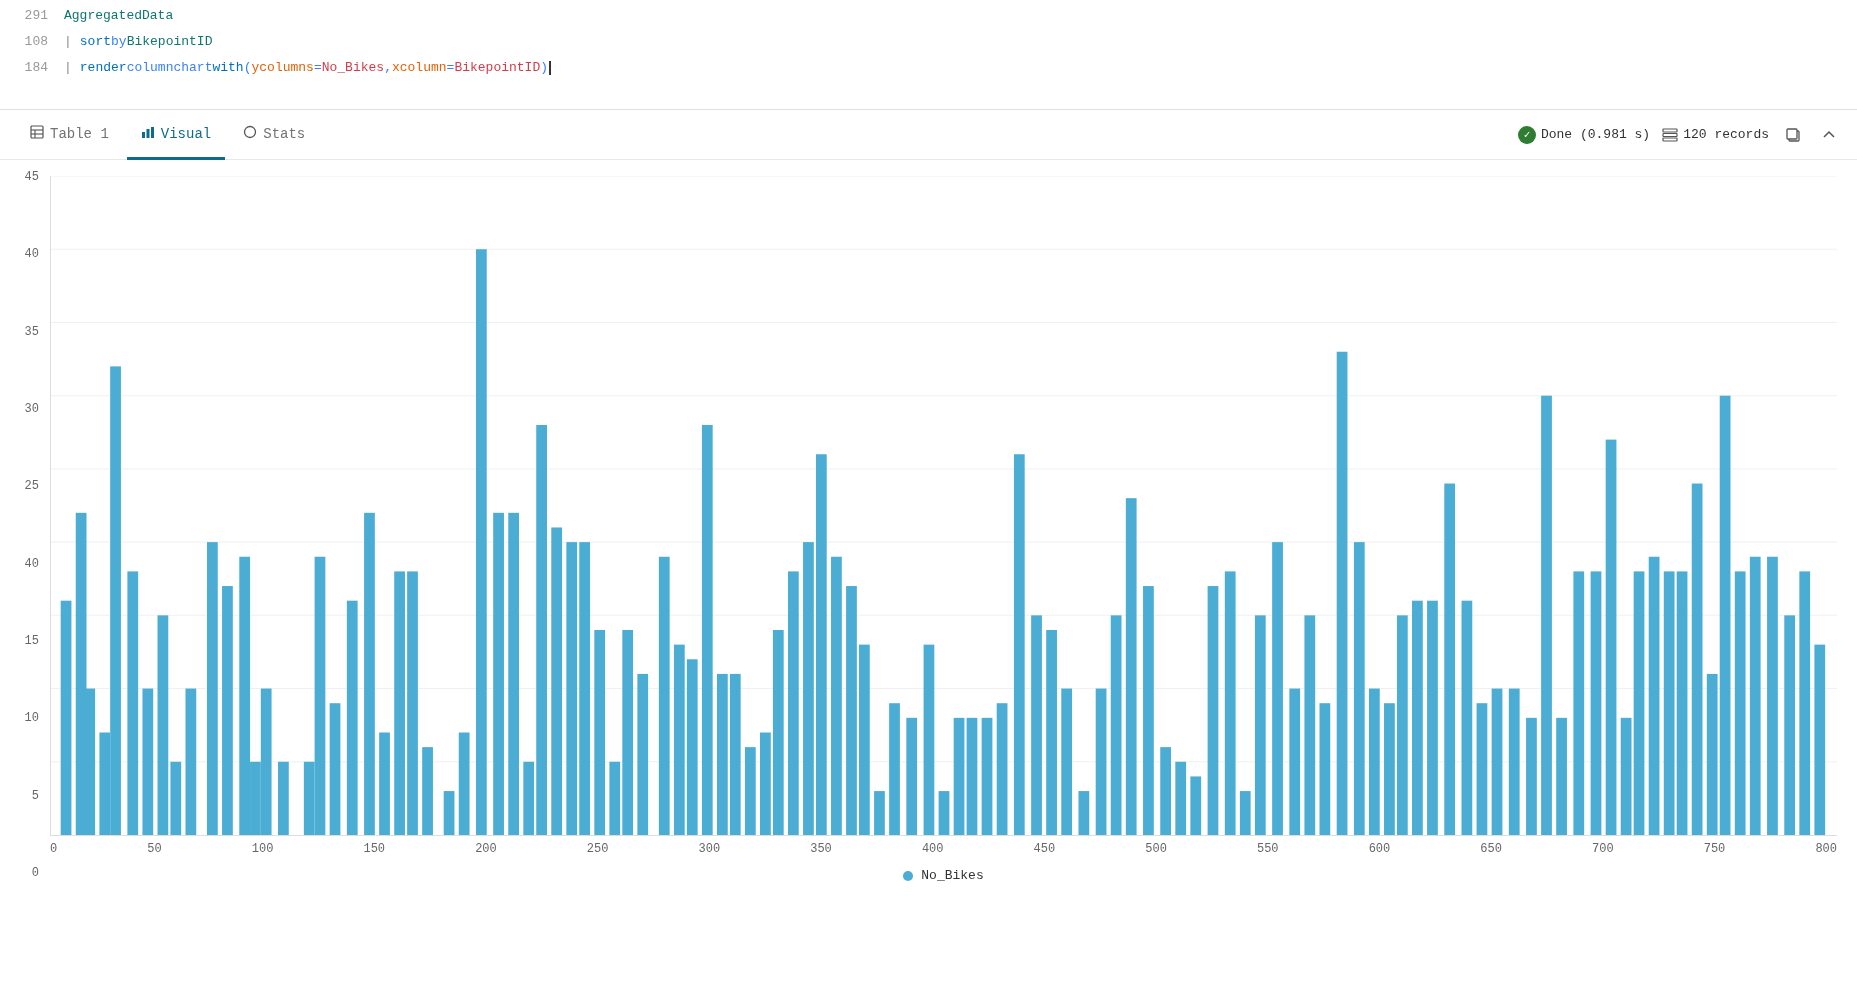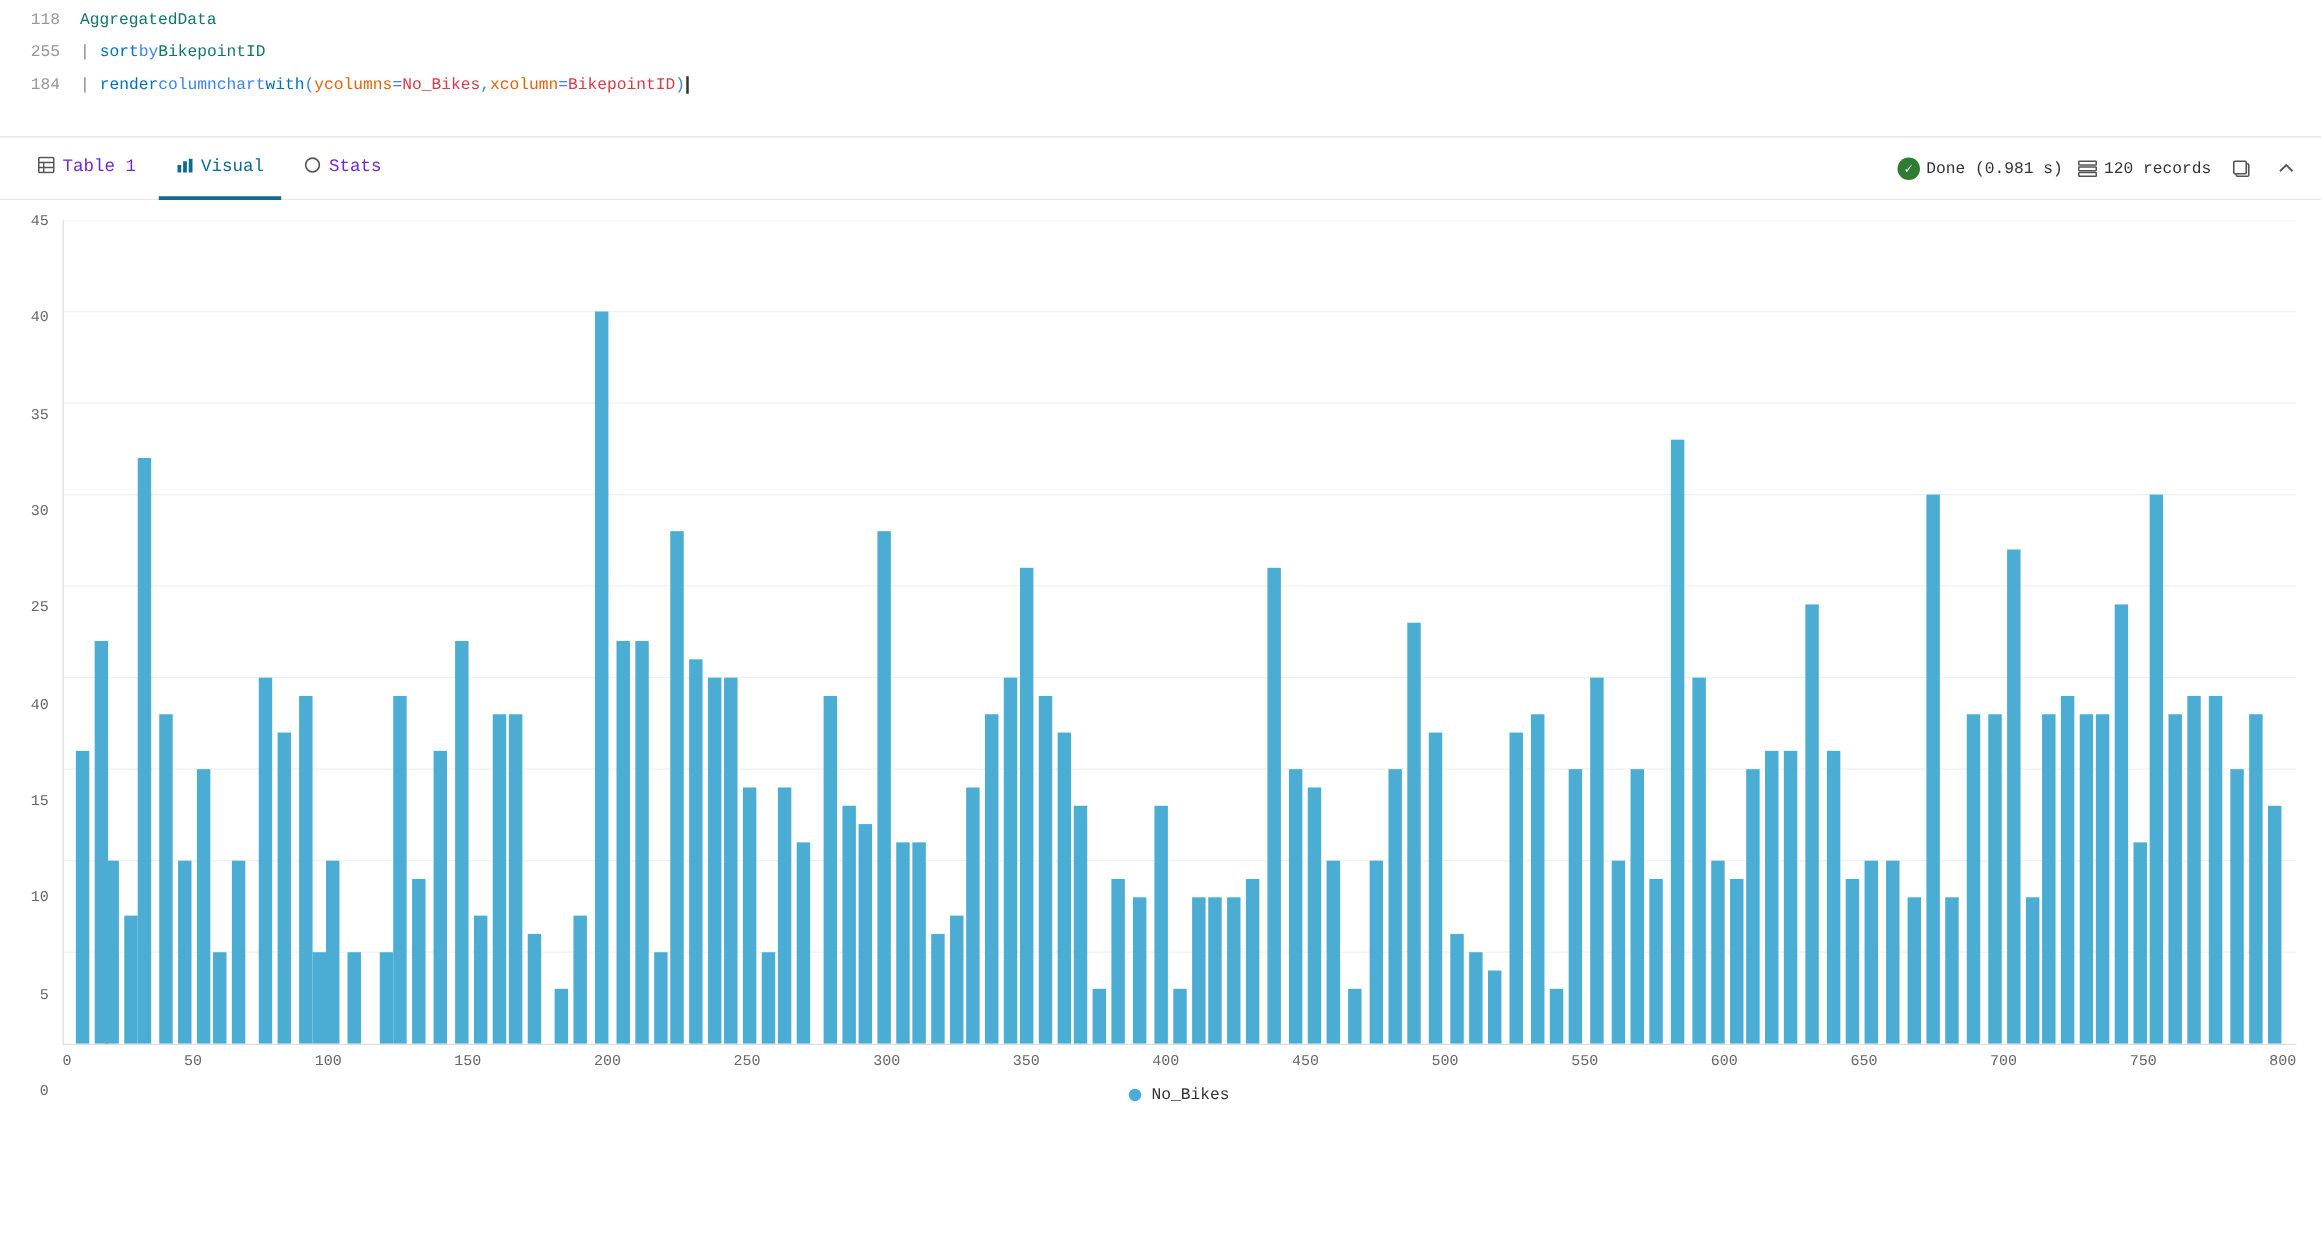--- a/index.html
+++ b/index.html
@@ -78,21 +78,21 @@
       height: 100%;
     }
     .tab-item {
       display: flex;
       align-items: center;
       gap: 6px;
       padding: 0 14px;
       height: 100%;
       cursor: pointer;
       font-size: 14px;
-      color: #6d28d9;
+      color: #737373;
       border-bottom: 3px solid transparent;
       position: relative;
       top: 1px;
     }
     .tab-item.active {
       color: #0f6b8e;
       border-bottom: 3px solid #0f6b8e;
       font-weight: 500;
     }
     .tab-icon {
@@ -213,27 +213,27 @@
       height: 100%;
     }
   </style>
 </head>
 <body>
 
 <div class="editor-wrapper">
   <div class="code-editor" id="editor-container">
 
   <div class="code-line">
-        <span class="line-number">118</span>
+        <span class="line-number">291</span>
         <span class="code-content">
           <span class="kw-teal">AggregatedData</span>
         </span>
       </div>
       <div class="code-line">
-        <span class="line-number">255</span>
+        <span class="line-number">108</span>
         <span class="code-content">
           <span class="pipe-bar">| </span>
           <span class="kw-blue">sort</span>
           <span class="txt-plain"> by </span>
           <span class="kw-teal">BikepointID</span>
         </span>
       </div>
       <div class="code-line">
         <span class="line-number">184</span>
         <span class="code-content">

